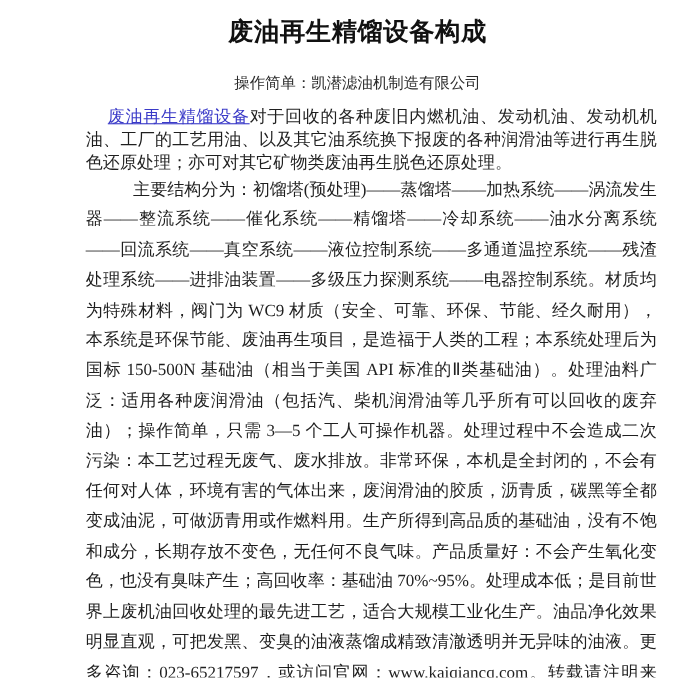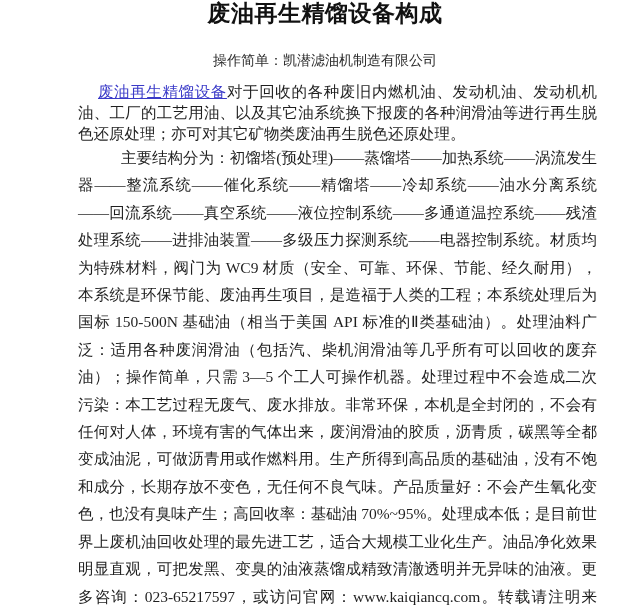--- a/index.html
+++ b/index.html
@@ -15,21 +15,21 @@
     font-family: "Liberation Serif", serif;
     color: #1f1f1f;
   }
   .header {
     margin-left: 20px;
     width: 610px;
     text-align: center;
   }
   .doc-title {
     margin: 0;
-    padding-top: 0;
+    padding-top: 15px;
     font-family: "Liberation Sans", sans-serif;
     font-size: 23px;
     line-height: 27px;
     font-weight: bold;
     color: #111111;
     letter-spacing: 0.5px;
   }
   .copyright {
     margin: 0;
     margin-top: 25px;

